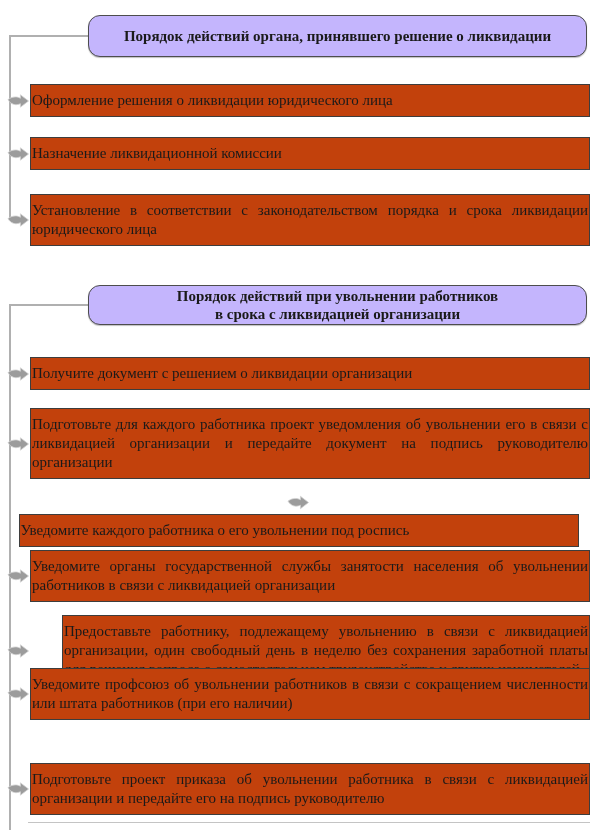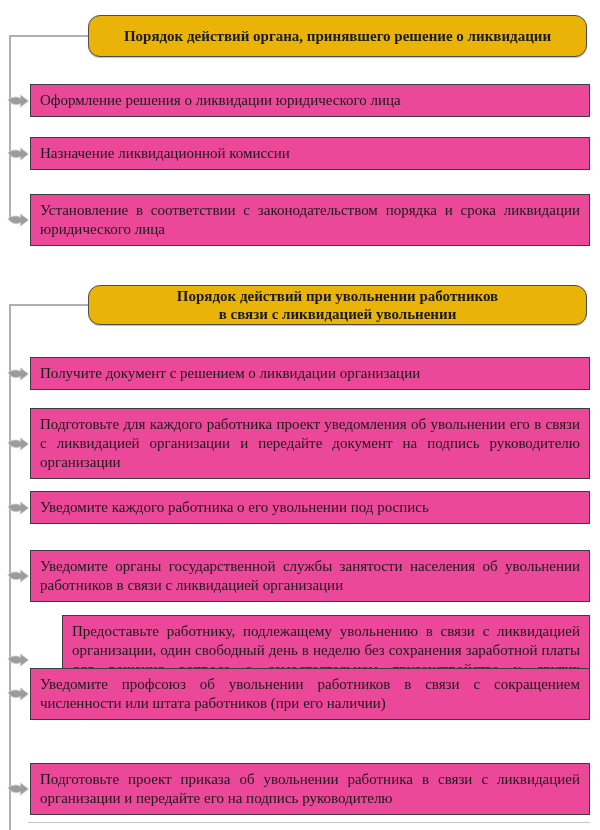--- a/index.html
+++ b/index.html
@@ -14,21 +14,21 @@
   }
   .connector {
     position: absolute;
     background: #b0b0b0;
   }
   .header-box {
     position: absolute;
     left: 88px;
     width: 499px;
     box-sizing: border-box;
-    background: #eab308;
+    background: #c4b5fd;
     border: 1.5px solid #4d4d4d;
     border-radius: 12px;
     display: flex;
     flex-direction: column;
     justify-content: center;
     align-items: center;
     text-align: center;
     font-weight: bold;
     font-size: 15px;
     line-height: 18px;
@@ -43,23 +43,23 @@
   }
   .arrow-icon {
     flex: 0 0 23px;
     width: 23px;
     height: 16px;
     display: block;
   }
   .step-box {
     box-sizing: border-box;
     width: 560px;
-    background: #ec4899;
+    background: #c2410c;
     border: 1px solid #3d3d3d;
-    padding: 6px 9px;
+    padding: 6px 1px;
     font-size: 15px;
     line-height: 19px;
     text-align: justify;
   }
   .next-box-cut {
     position: absolute;
     left: 28px;
     width: 562px;
     height: 7px;
     border-top: 1px solid #c4c4c4;
@@ -110,42 +110,42 @@
     <div class="step-box">
       <span>Установление в соответствии с законодательством порядка и срока ликвидации юридического лица</span>
     </div>
   </div>
 
   <div class="connector" style="top:304px; left:9px; width:79px; height:2px;"></div>
   <div class="connector" style="top:304px; left:9px; width:2px; height:526px;"></div>
 
   <div class="header-box" style="top:285px; height:40px;">
     <div>Порядок действий при увольнении работников</div>
-    <div>в связи с ликвидацией увольнении</div>
+    <div>в срока с ликвидацией организации</div>
   </div>
 
   <div class="row" style="top:357px;">
     <svg class="arrow-icon" viewBox="0 0 24 16">
         <use href="#flow-arrow"></use>
       </svg>
     <div class="step-box">
       <span>Получите документ с решением о ликвидации организации</span>
     </div>
   </div>
 
   <div class="row" style="top:408px;">
     <svg class="arrow-icon" viewBox="0 0 24 16">
         <use href="#flow-arrow"></use>
       </svg>
     <div class="step-box">
       <span>Подготовьте для каждого работника проект уведомления об увольнении его в связи с ликвидацией организации и передайте документ на подпись руководителю организации</span>
     </div>
   </div>
 
-  <div class="row" style="top:491px;">
+  <div class="row" style="top:491px;flex-direction:column;">
     <svg class="arrow-icon" viewBox="0 0 24 16">
         <use href="#flow-arrow"></use>
       </svg>
     <div class="step-box">
       <span>Уведомите каждого работника о его увольнении под роспись</span>
     </div>
   </div>
 
   <div class="row" style="top:550px;justify-content:flex-end;">
     <svg class="arrow-icon" viewBox="0 0 24 16">

